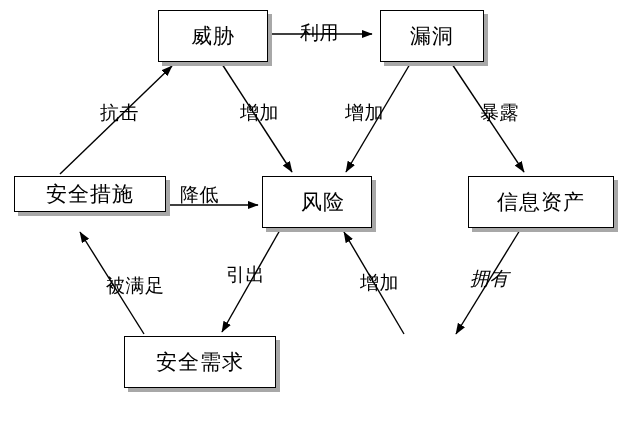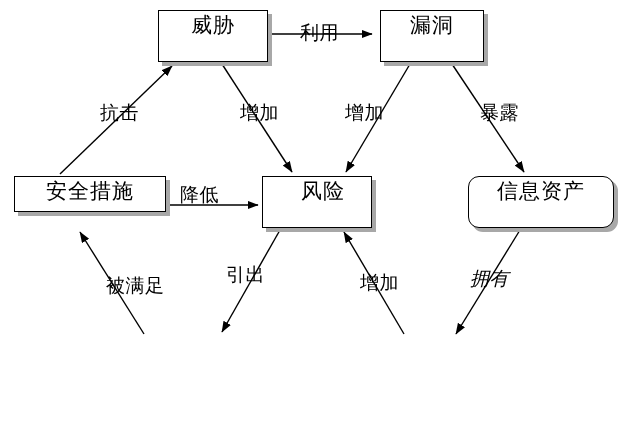--- a/index.html
+++ b/index.html
@@ -23,21 +23,21 @@
     top: 0;
     width: 626px;
     height: 423px;
   }
   .node {
     position: absolute;
     box-sizing: border-box;
     background: #ffffff;
     border: 1px solid #000000;
     display: flex;
-    align-items: flex-start;
+    align-items: center;
     justify-content: center;
     font-size: 21px;
     color: #000000;
     letter-spacing: 1px;
     z-index: 3;
     box-shadow: 4px 4px 0 0 #a8a8a8;
   }
   .edge-label {
     position: absolute;
     font-size: 19px;
@@ -90,24 +90,27 @@
   </div>
 
   <div class="node" style="left:14px; top:176px; width:152px; height:36px;">
     <span>安全措施</span>
   </div>
 
   <div class="node" style="left:262px; top:176px; width:110px; height:52px;padding-left:12px;">
     <span>风险</span>
   </div>
 
-  <div class="node" style="left:468px; top:176px; width:146px; height:52px;border-radius:11px;">
+  <div class="node" style="left:468px; top:176px; width:146px; height:52px;">
     <span>信息资产</span>
   </div>
 
+  <div class="node" style="left:124px; top:336px; width:152px; height:52px;">
+    <span>安全需求</span>
+  </div>
 
 
   <div class="edge-label" style="left:300px; top:20px;">利用</div>
   <div class="edge-label" style="left:100px; top:100px;">抗击</div>
   <div class="edge-label" style="left:240px; top:100px;">增加</div>
   <div class="edge-label" style="left:345px; top:100px;">增加</div>
   <div class="edge-label" style="left:480px; top:100px;">暴露</div>
   <div class="edge-label" style="left:180px; top:182px;font-family:Liberation Serif, serif;">降低</div>
   <div class="edge-label" style="left:106px; top:273px;">被满足</div>
   <div class="edge-label" style="left:226px; top:262px;">引出</div>

